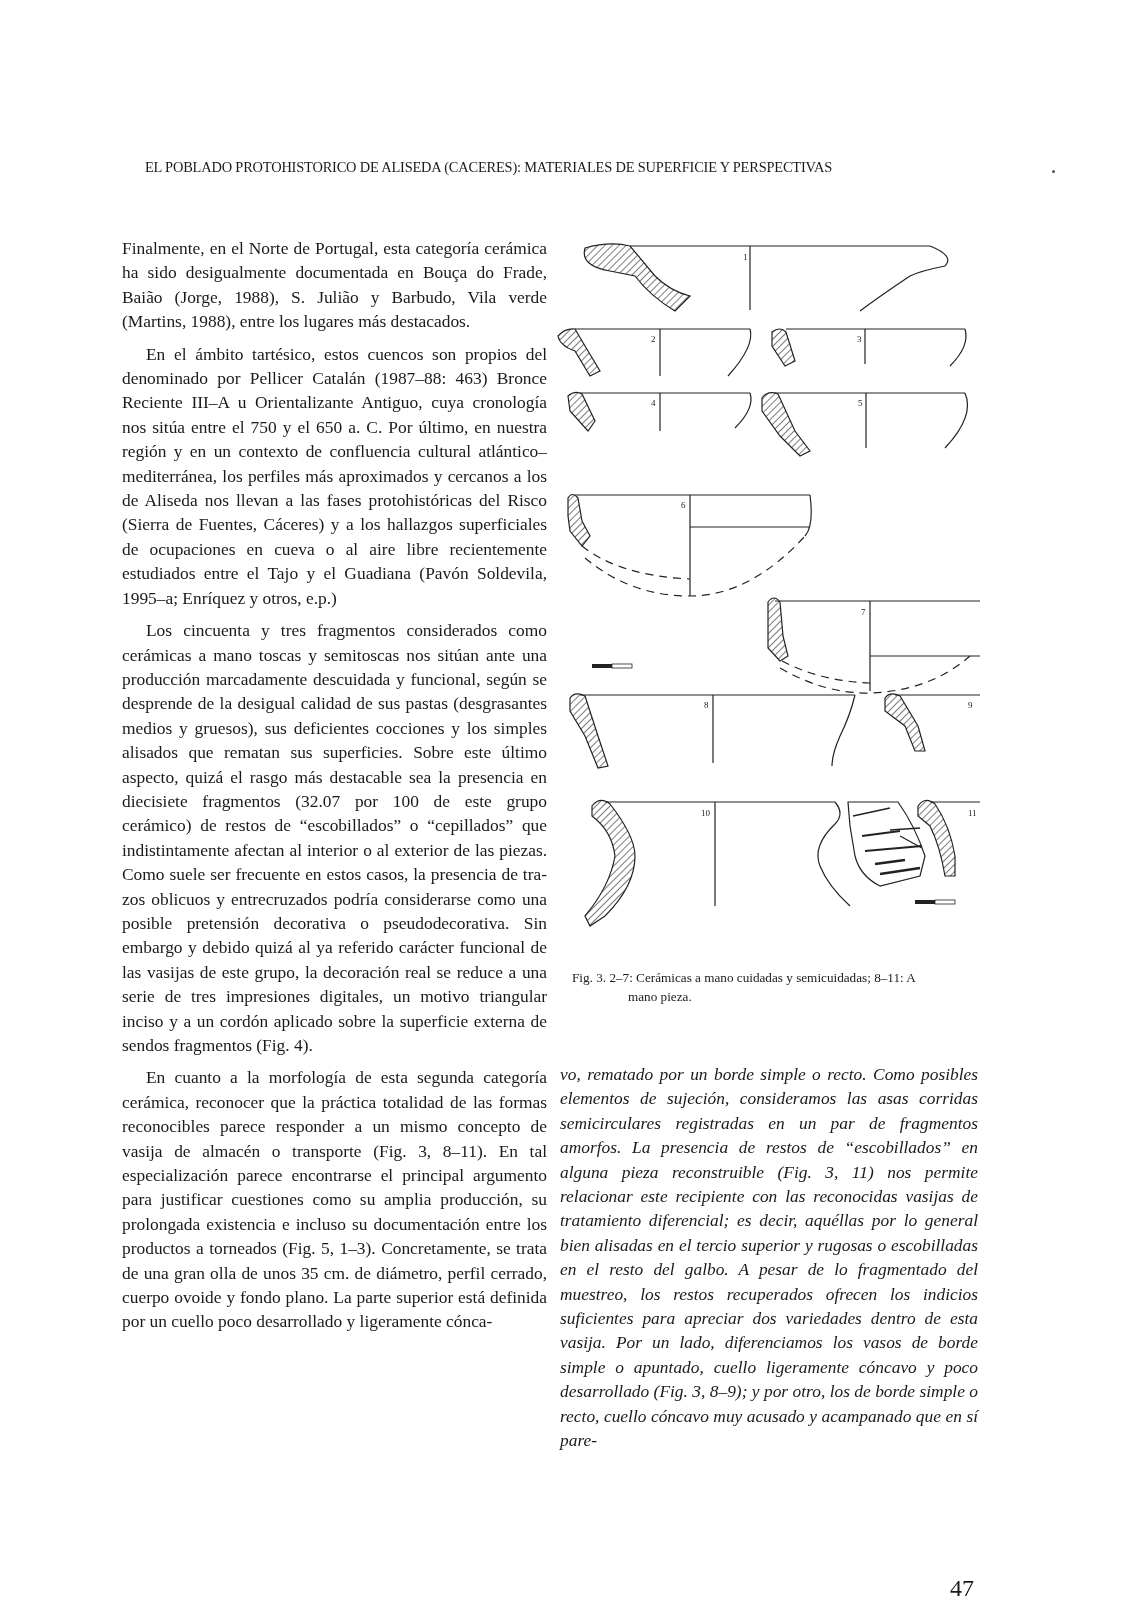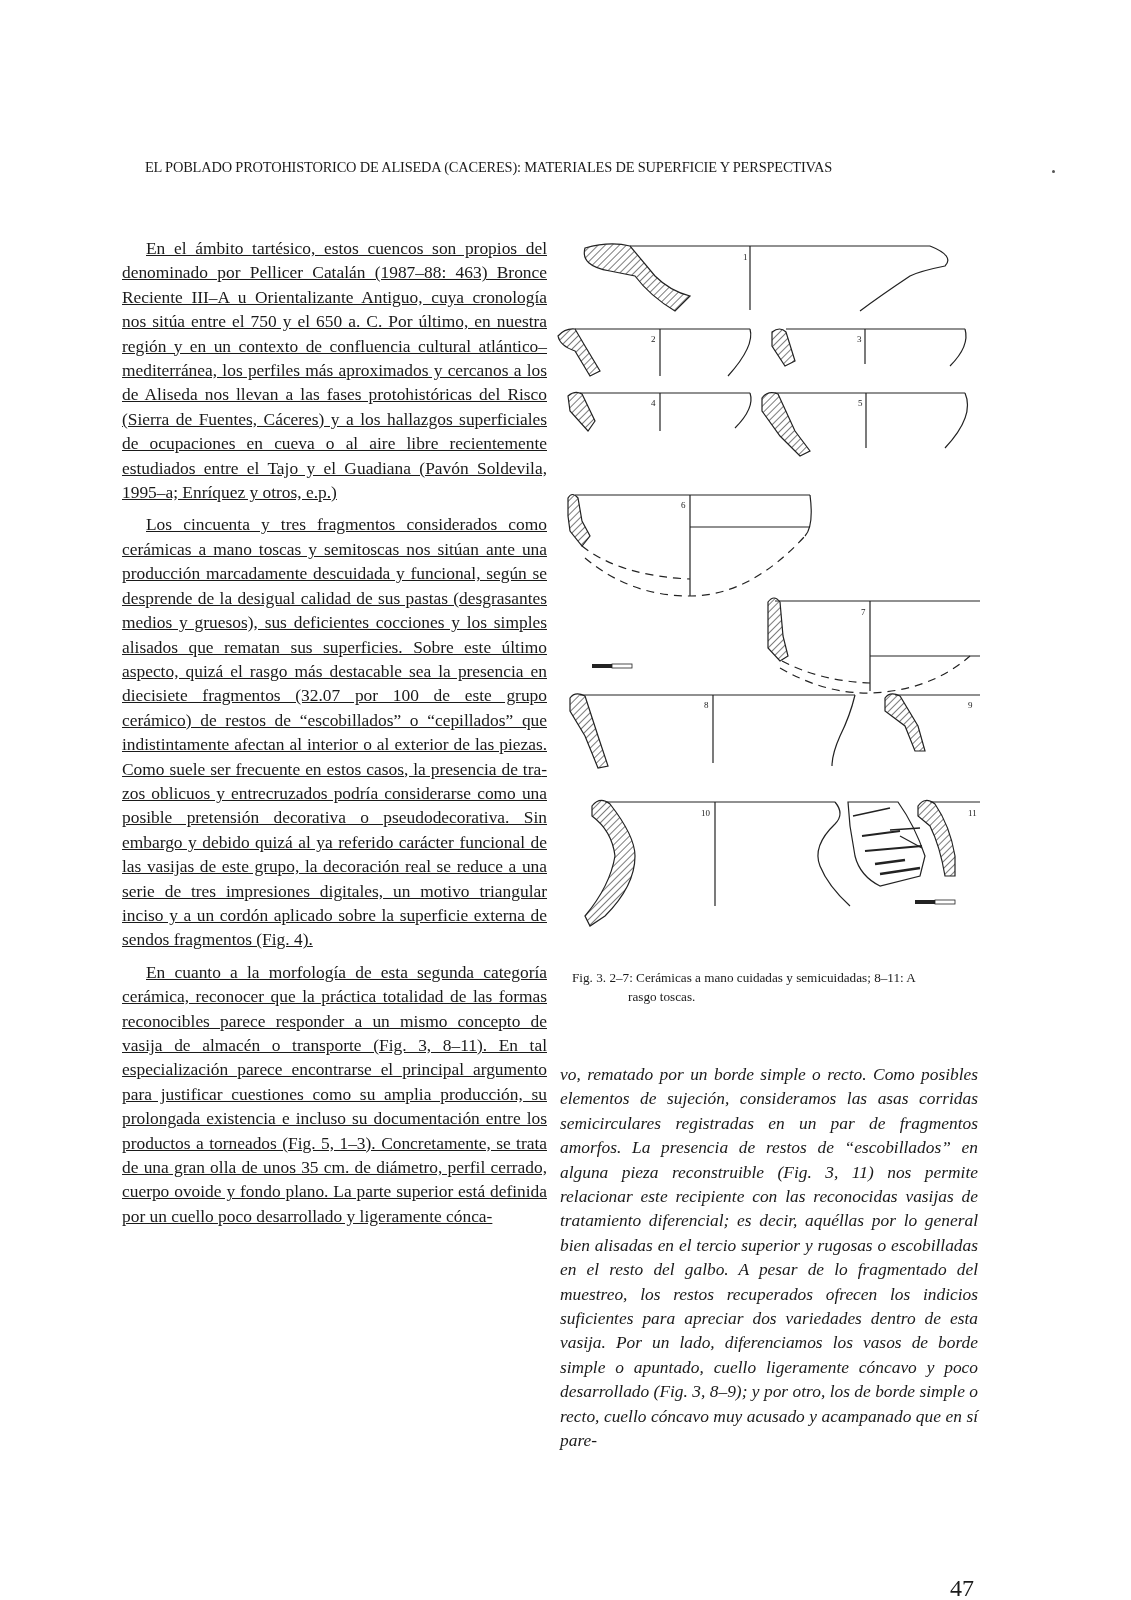--- a/index.html
+++ b/index.html
@@ -6,37 +6,38 @@
   body { width: 1131px; height: 1600px; position: relative; overflow: hidden;
          font-family: "Liberation Serif", "DejaVu Serif", serif; color: #1a1a1a; }
   .running-head { position: absolute; left: 145px; top: 158px; width: 800px;
                   font-size: 15.5px; letter-spacing: -0.2px; white-space: nowrap;
                   transform: scaleX(0.93); transform-origin: left top; }
   .col { position: absolute; top: 236px; width: 425px; font-size: 17.4px; line-height: 24.4px;
          text-align: justify; hyphens: manual; }
   .col-left { left: 122px; }
   .col-right { left: 560px; top: 1062px; width: 418px; font-style: italic; }
   .col p { margin: 0 0 8px 0; text-indent: 0; }
-  .col p.indent { text-indent: 24px; text-decoration: underline; }
+  .col p.indent { text-indent: 24px; }
   .col p.cont { text-indent: 0; }
   .figure { position: absolute; left: 550px; top: 236px; width: 430px; height: 700px; }
   .figure svg { width: 430px; height: 700px; display: block; }
   .caption { position: absolute; left: 572px; top: 968px; width: 410px; font-size: 13.2px; line-height: 19px; }
   .caption .label { display: inline; margin-top: 44px; }
   .caption .line2 { display: block; padding-left: 56px; }
   .page-number { position: absolute; left: 950px; top: 1575px; font-size: 24px; }
   .speck { position: absolute; left: 1052px; top: 170px; width: 3px; height: 3px; background: #555; border-radius: 50%; }
 </style>
 </head>
 <body>
 
 <div class="running-head">EL POBLADO PROTOHISTORICO DE ALISEDA (CACERES): MATERIALES DE SUPERFICIE Y PERSPECTIVAS</div>
 <div class="speck"></div>
 
 <div class="col col-left">
+  <p class="cont">Finalmente, en el Norte de Portugal, esta categoría cerámica ha sido desigualmente documentada en Bouça do Frade, Baião (Jorge, 1988), S. Julião y Barbudo, Vila verde (Martins, 1988), entre los lugares más destacados.</p>
   <p class="indent">En el ámbito tartésico, estos cuencos son propios del denominado por Pellicer Catalán (1987–88: 463) Bronce Reciente III–A u Orientalizante Antiguo, cuya cronología nos sitúa entre el 750 y el 650 a. C. Por último, en nuestra región y en un contexto de con­fluencia cultural atlántico–mediterránea, los perfiles más aproximados y cercanos a los de Aliseda nos lle­van a las fases protohistóricas del Risco (Sierra de Fuentes, Cáceres) y a los hallazgos superficiales de ocupaciones en cueva o al aire libre recientemente estudiados entre el Tajo y el Guadiana (Pavón Soldevila, 1995–a; Enríquez y otros, e.p.)</p>
   <p class="indent">Los cincuenta y tres fragmentos considerados como cerámicas a mano toscas y semitoscas nos sitúan ante una producción marcadamente descuidada y funcio­nal, según se desprende de la desigual calidad de sus pastas (desgrasantes medios y gruesos), sus deficien­tes cocciones y los simples alisados que rematan sus superficies. Sobre este último aspecto, quizá el rasgo más destacable sea la presencia en diecisiete fragmen­tos (32.07 por 100 de este grupo cerámico) de restos de “escobillados” o “cepillados” que indistintamente afectan al interior o al exterior de las piezas. Como suele ser frecuente en estos casos, la presencia de tra­zos oblicuos y entrecruzados podría considerarse como una posible pretensión decorativa o pseudode­corativa. Sin embargo y debido quizá al ya referido carácter funcional de las vasijas de este grupo, la decoración real se reduce a una serie de tres impresio­nes digitales, un motivo triangular inciso y a un cor­dón aplicado sobre la superficie externa de sendos fragmentos (Fig. 4).</p>
   <p class="indent">En cuanto a la morfología de esta segunda catego­ría cerámica, reconocer que la práctica totalidad de las formas reconocibles parece responder a un mismo concepto de vasija de almacén o transporte (Fig. 3, 8–11). En tal especialización parece encontrarse el principal argumento para justificar cuestiones como su amplia producción, su prolongada existencia e incluso su documentación entre los productos a torneados (Fig. 5, 1–3). Concretamente, se trata de una gran olla de unos 35 cm. de diámetro, perfil cerrado, cuerpo ovoide y fondo plano. La parte superior está definida por un cuello poco desarrollado y ligeramente cónca-</p>
 </div>
 
 <div class="figure">
   <svg viewBox="0 0 430 700">
     <defs>
       <pattern id="hatch" patternUnits="userSpaceOnUse" width="5" height="5" patternTransform="rotate(45)">
         <line x1="0" y1="0" x2="0" y2="5" stroke="#222" stroke-width="1.2"></line>
@@ -152,20 +153,20 @@
         <rect x="365" y="664" width="20" height="4" fill="#222"></rect>
         <rect x="385" y="664" width="20" height="4" fill="#fff" stroke="#222" stroke-width="0.8"></rect>
       </g>
     </g>
   </svg>
 </div>
 
 <div class="caption">
   <span class="label">Fig. 3.</span>
   <span>2–7: Cerámicas a mano cuidadas y semicuidadas; 8–11: A</span>
-  <span class="line2">rasgo toscas.</span>
+  <span class="line2">mano pieza.</span>
 </div>
 
 <div class="col col-right">
   <p class="cont">vo, rematado por un borde simple o recto. Como posi­bles elementos de sujeción, consideramos las asas corridas semicirculares registradas en un par de frag­mentos amorfos. La presencia de restos de “escobilla­dos” en alguna pieza reconstruible (Fig. 3, 11) nos permite relacionar este recipiente con las reconocidas vasijas de tratamiento diferencial; es decir, aquéllas por lo general bien alisadas en el tercio superior y rugosas o escobilladas en el resto del galbo. A pesar de lo fragmentado del muestreo, los restos recupera­dos ofrecen los indicios suficientes para apreciar dos variedades dentro de esta vasija. Por un lado, diferen­ciamos los vasos de borde simple o apuntado, cuello ligeramente cóncavo y poco desarrollado (Fig. 3, 8–9); y por otro, los de borde simple o recto, cuello cóncavo muy acusado y acampanado que en sí pare-</p>
 </div>
 
 <div class="page-number">47</div>
 
 </body></html>

